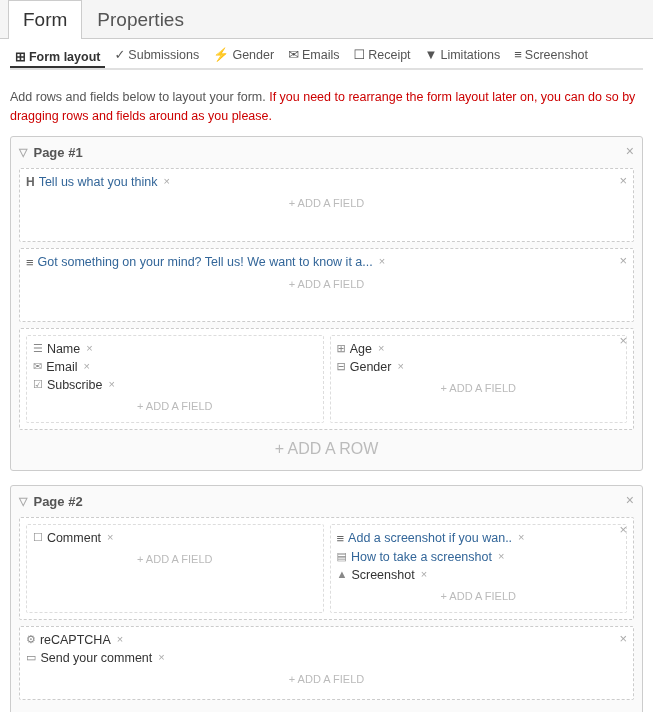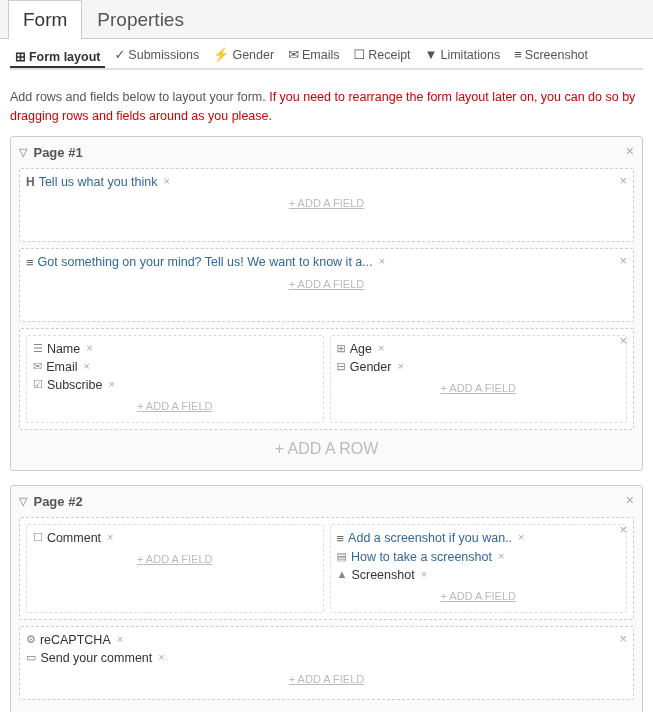--- a/index.html
+++ b/index.html
@@ -29,21 +29,21 @@
     .row-block.single-col { flex-direction: column; }
     .row-close { position: absolute; top: 4px; right: 6px; color: #aaa; cursor: pointer; font-size: 13px; }
 
     .field-col { flex: 1; min-height: 60px; border: 1px dashed #ddd; border-radius: 2px; padding: 6px; position: relative; }
     .field-col.full-width { width: 100%; border: none; padding: 0; }
 
     .field-item { display: flex; align-items: flex-start; gap: 4px; margin-bottom: 4px; font-size: 12.5px; }
     .field-item a { color: #336699; text-decoration: none; }
     .field-x { color: #aaa; font-size: 11px; cursor: pointer; margin-left: 2px; }
 
-    .add-field-btn { display: flex; align-items: center; justify-content: center; color: #bbb; font-size: 11px; padding: 4px; cursor: pointer; width: 100%; margin-top: 4px; text-decoration: underline; }
+    .add-field-btn { display: flex; align-items: center; justify-content: center; color: #bbb; font-size: 11px; padding: 4px; cursor: pointer; width: 100%; margin-top: 4px; }
 
     .add-row-btn { display: flex; align-items: center; justify-content: center; color: #bbb; font-size: 16px; padding: 4px; cursor: pointer; width: 100%; margin-top: 4px; }
 
     .heading-icon::before { content: 'H'; font-weight: bold; font-size: 12px; color: #666; }
     .para-icon::before { content: '≡'; font-size: 13px; color: #666; }
   </style>
 </head>
 <body>
 
 <div class="top-tabs">

